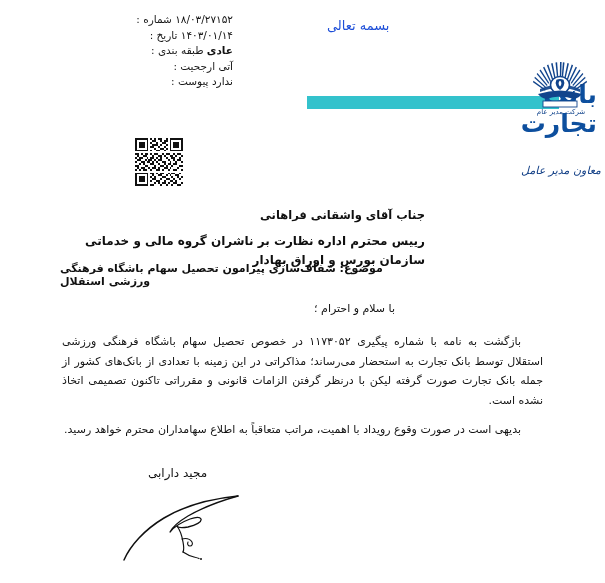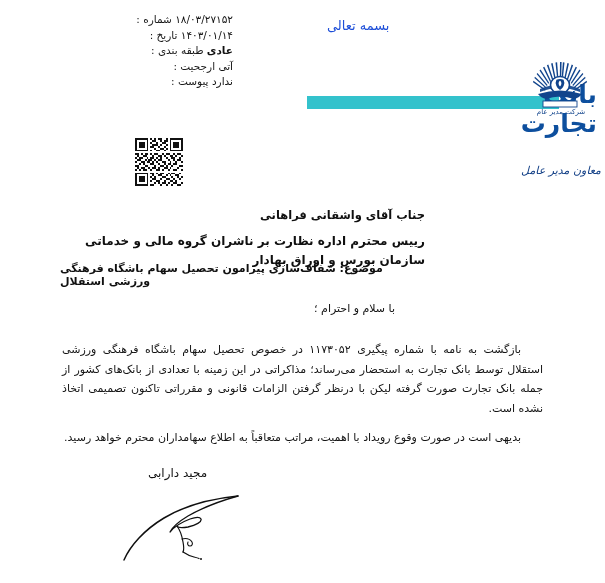--- a/index.html
+++ b/index.html
@@ -169,21 +169,21 @@
     top: 302px;
     right: 210px;
     direction: rtl;
     font-size: 11px;
     color: #111111;
   }
 
   
   .body-text {
     position: absolute;
-    top: 340px;
+    top: 332px;
     right: 62px;
     left: 62px;
     direction: rtl;
     text-align: justify;
     font-size: 11px;
     line-height: 19.5px;
     color: #141414;
   }
   .body-text p {
     margin: 0 0 10px 0;

